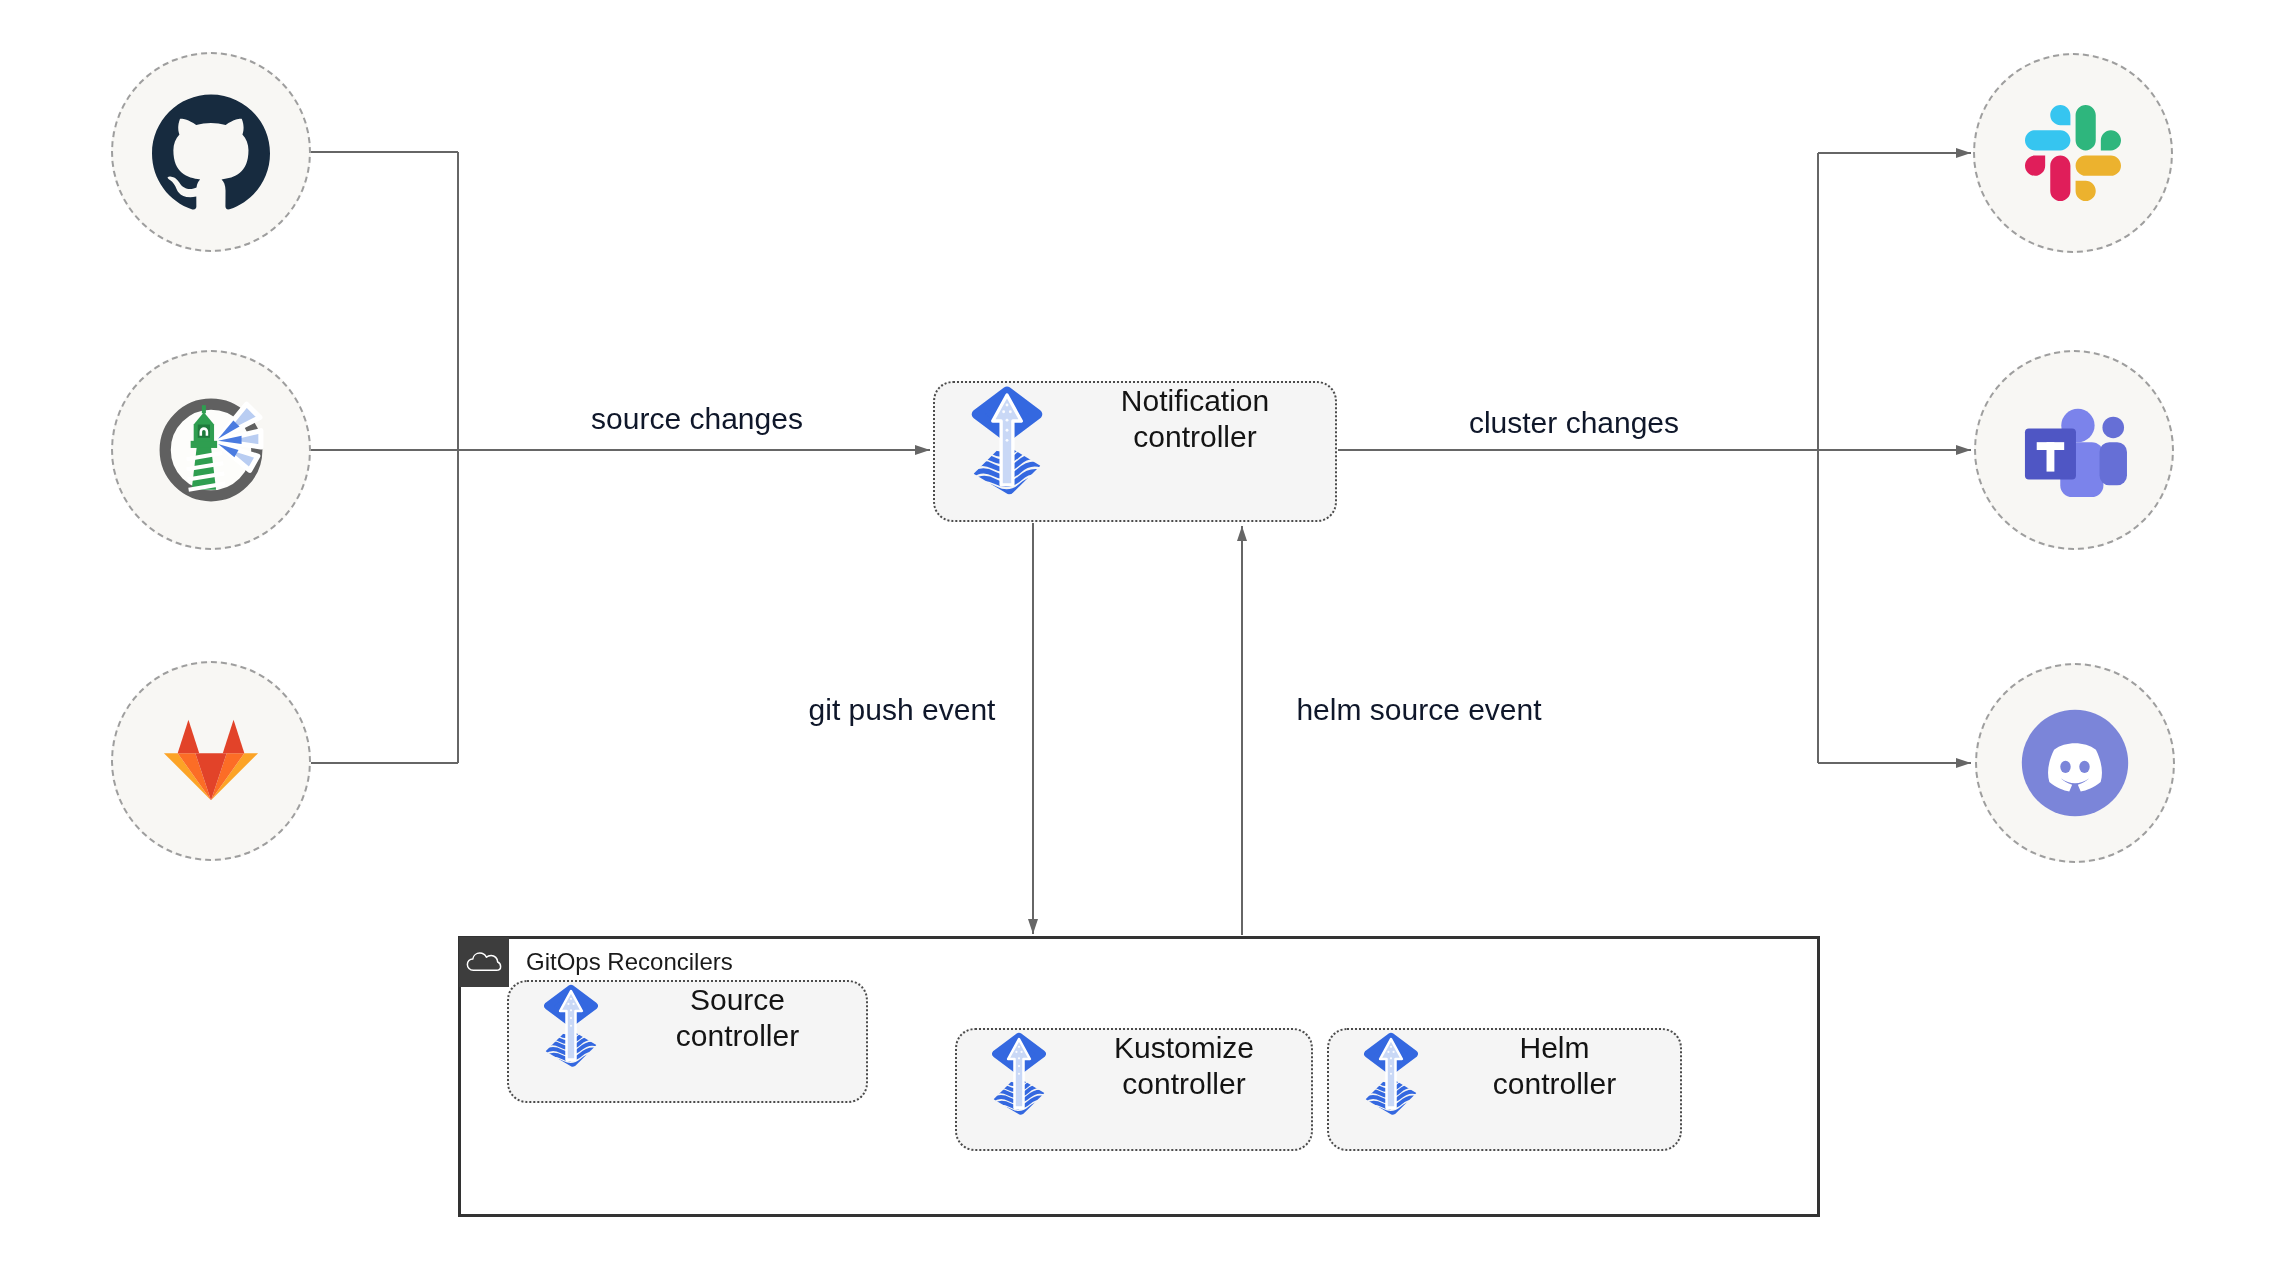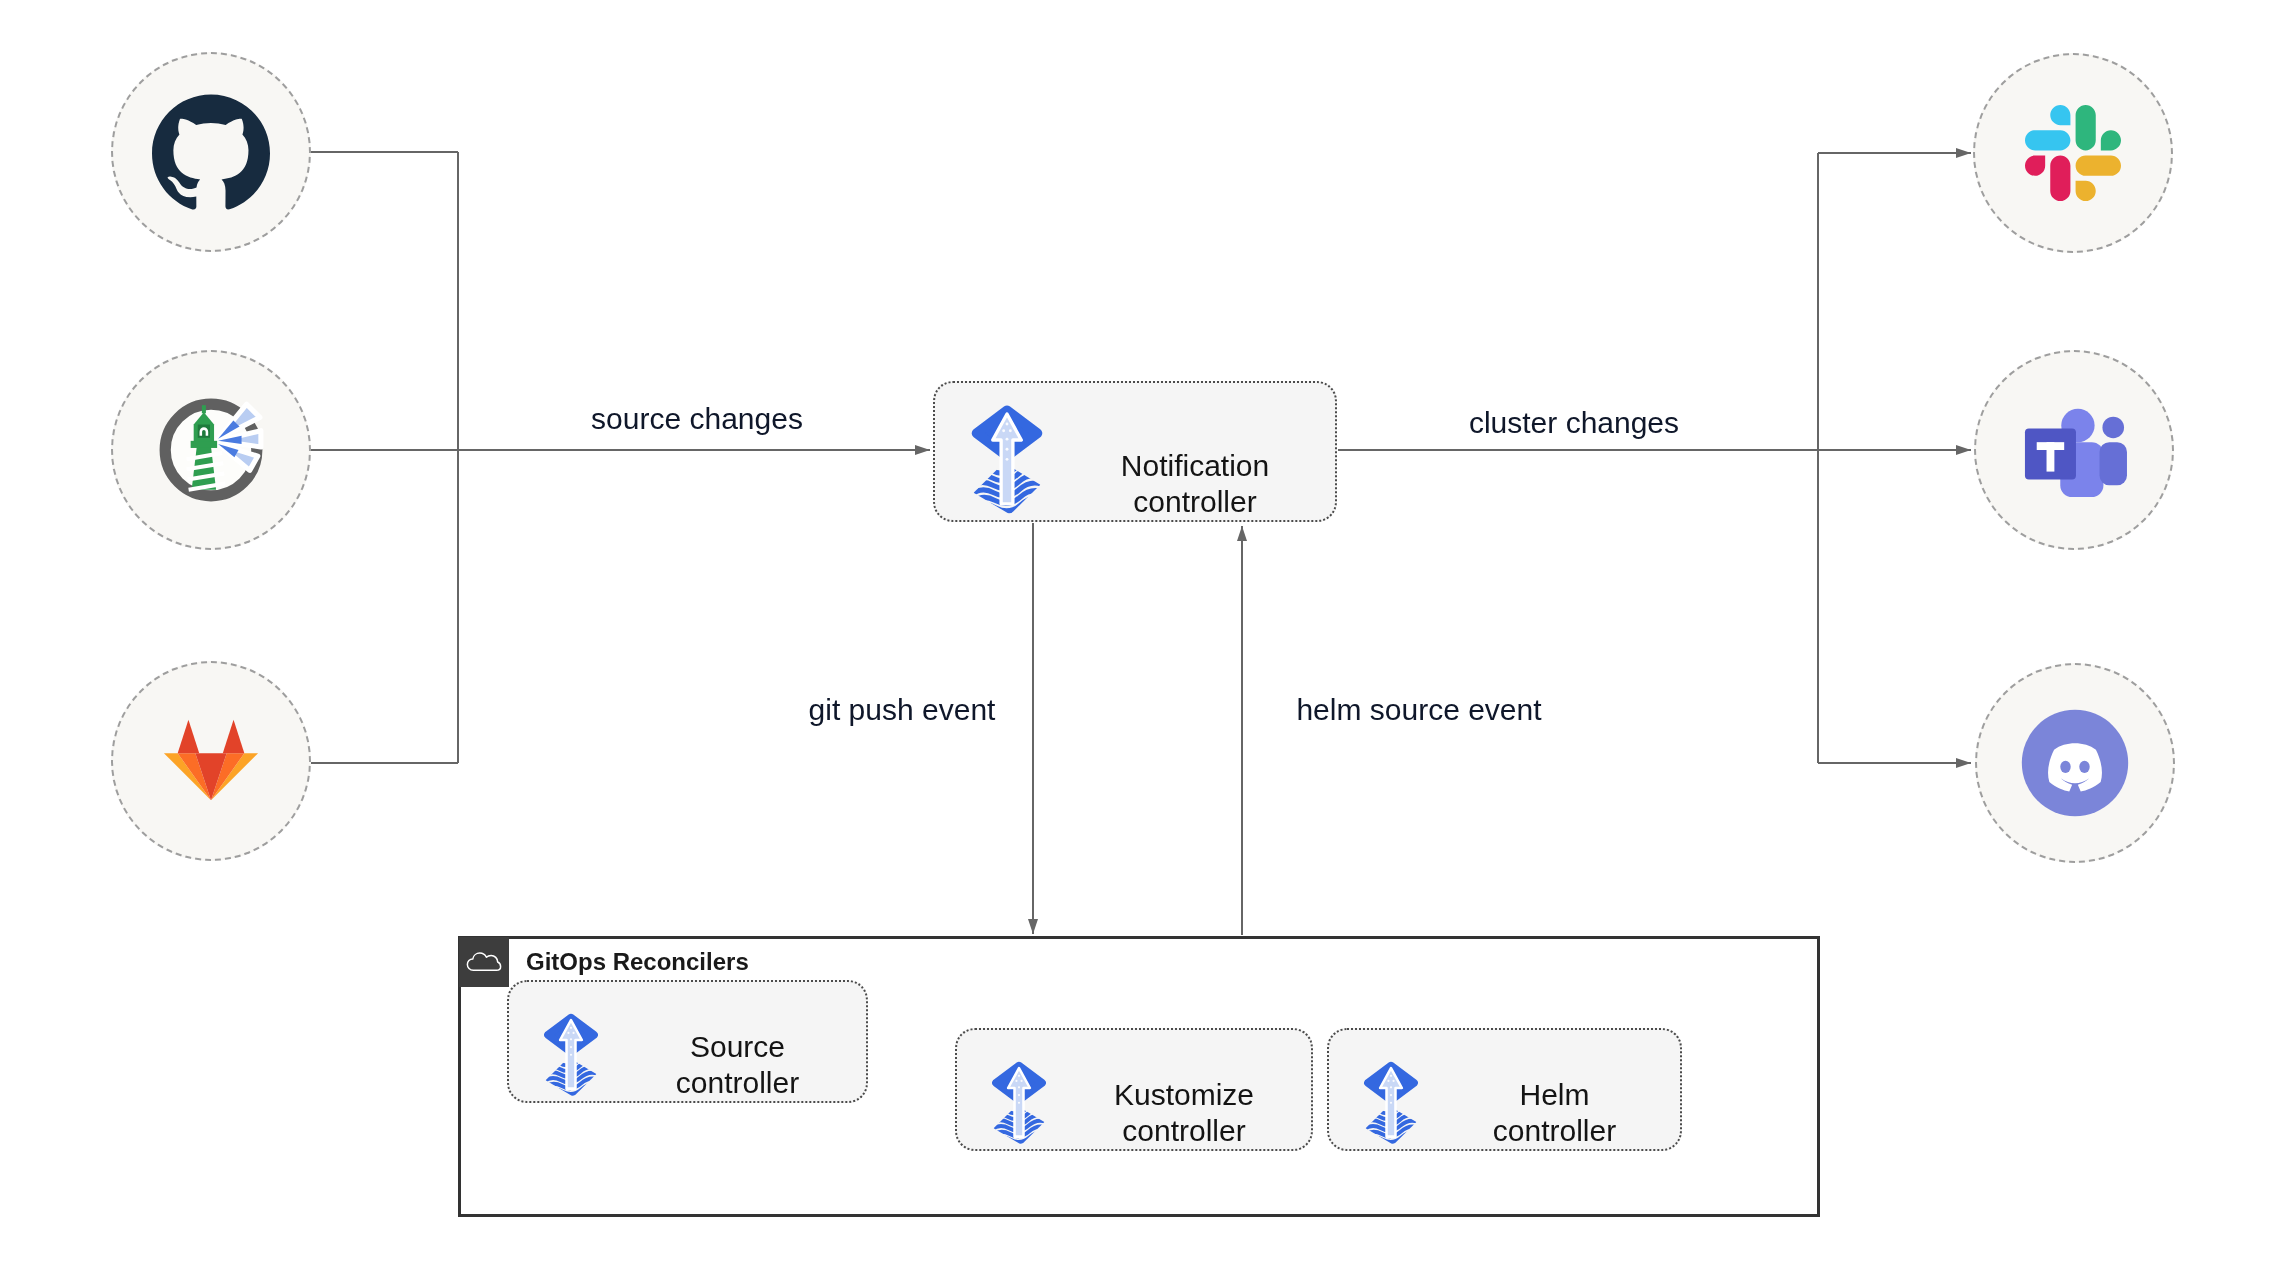--- a/index.html
+++ b/index.html
@@ -4,34 +4,34 @@
 <style>
   html,body{margin:0;padding:0;background:#ffffff;}
   #stage{position:relative;width:2292px;height:1284px;background:#ffffff;overflow:hidden;
          font-family:"Liberation Sans",sans-serif;}
   svg{display:block;}
   .conn{position:absolute;left:0;top:0;}
   .circle{position:absolute;width:200px;height:200px;border-radius:50%;
           border:2px dashed #9e9e9e;background:#f8f7f4;box-sizing:border-box;
           display:flex;align-items:center;justify-content:center;}
   .node{position:absolute;background:#f5f5f5;border:2px dotted #4b4b4b;border-radius:20px;
-        box-sizing:border-box;display:flex;align-items:flex-end;gap:18px;}
+        box-sizing:border-box;display:flex;align-items:flex-start;gap:18px;}
   .node .flux{margin-left:30px;flex:0 0 auto;}
   .node .label{flex:1;text-align:center;font-size:30px;line-height:36px;color:#141414;margin-right:12px;}
   #notification-box{left:933px;top:381px;width:404px;height:141px;}
   #source-box{left:507px;top:980px;width:361px;height:123px;}
   #kustomize-box{left:955px;top:1028px;width:358px;height:123px;}
   #helm-box{left:1327px;top:1028px;width:355px;height:123px;}
   .edge-label{position:absolute;transform:translateX(-50%);font-size:30px;color:#0f172a;white-space:nowrap;}
   #container-box{position:absolute;left:458px;top:936px;width:1362px;height:281px;
                  border:3px solid #333333;background:#ffffff;box-sizing:border-box;}
   #container-badge{position:absolute;left:459px;top:937px;width:50px;height:50px;background:#3d3d3d;
                    display:flex;align-items:center;justify-content:center;}
   #container-label{position:absolute;left:526px;top:937px;height:50px;line-height:50px;
-                   font-size:24px;color:#1a1a1a;white-space:nowrap;font-weight:bold;}
+                   font-size:24px;color:#1a1a1a;white-space:nowrap;}
   .hiddefs{position:absolute;width:0;height:0;overflow:hidden;}
 </style>
 </head>
 <body>
 
 <svg class="hiddefs" aria-hidden="true">
   <defs>
     <clipPath id="flux-waves-clip">
         <path d="M50,72 L90,103 L50,134 L10,103 Z"></path>
       </clipPath>

